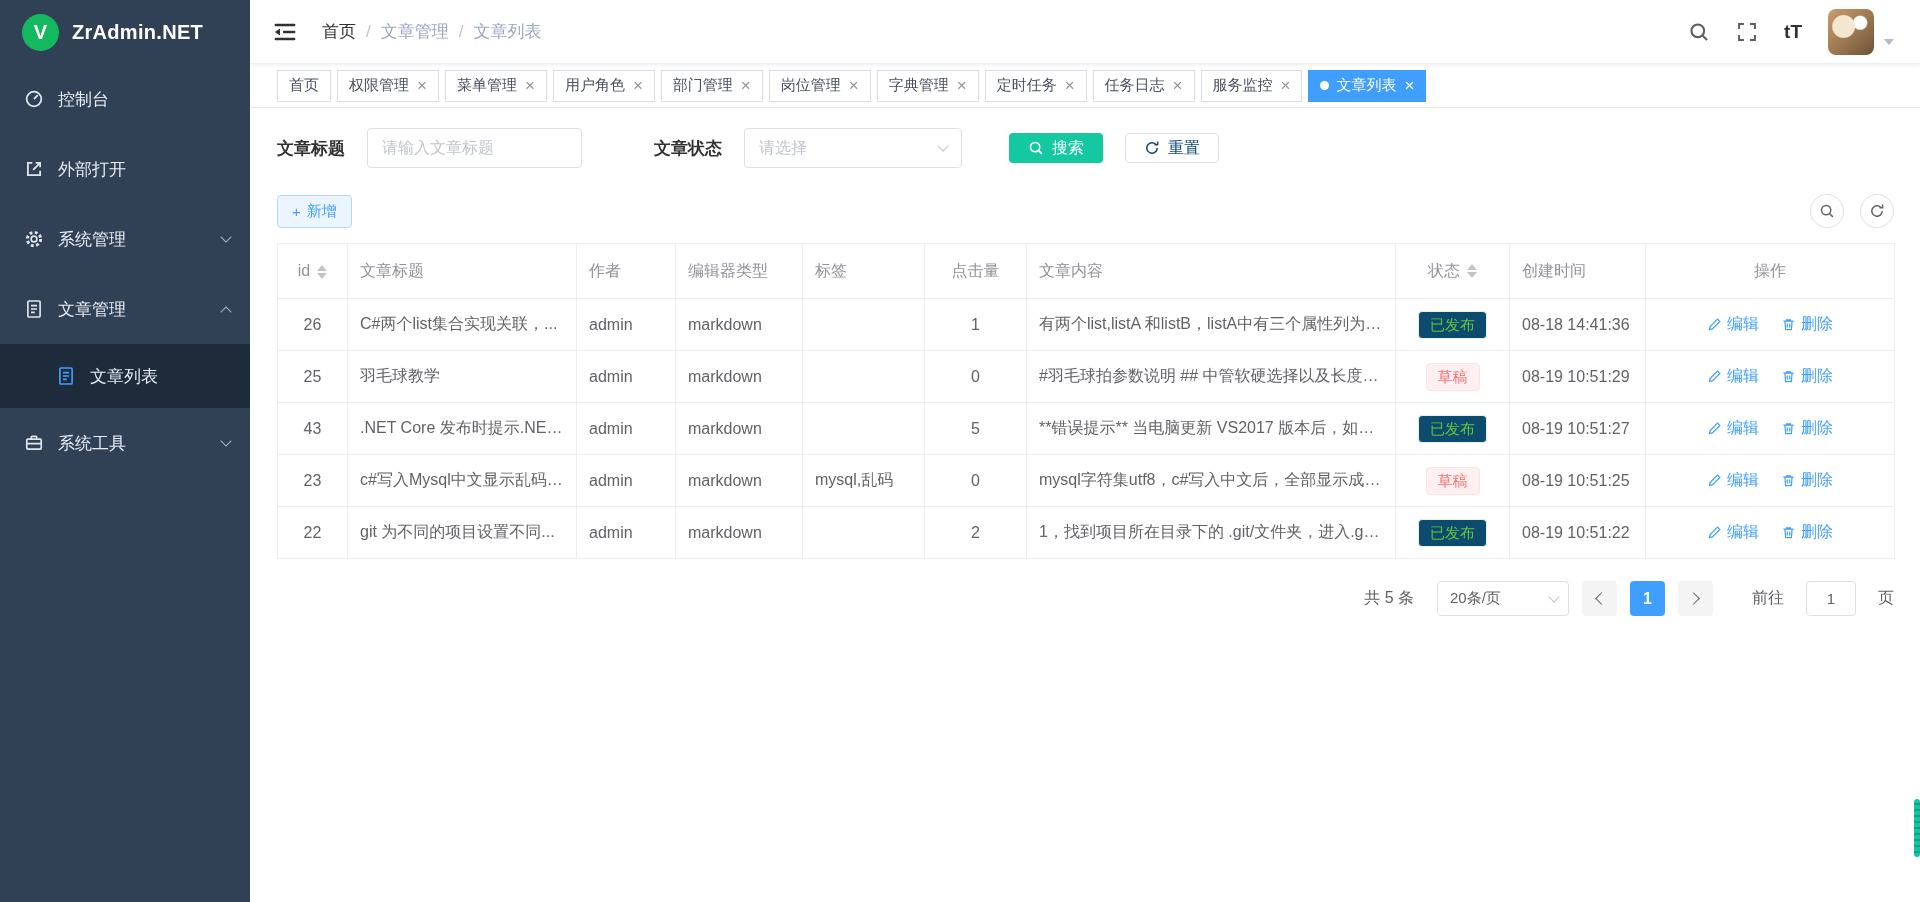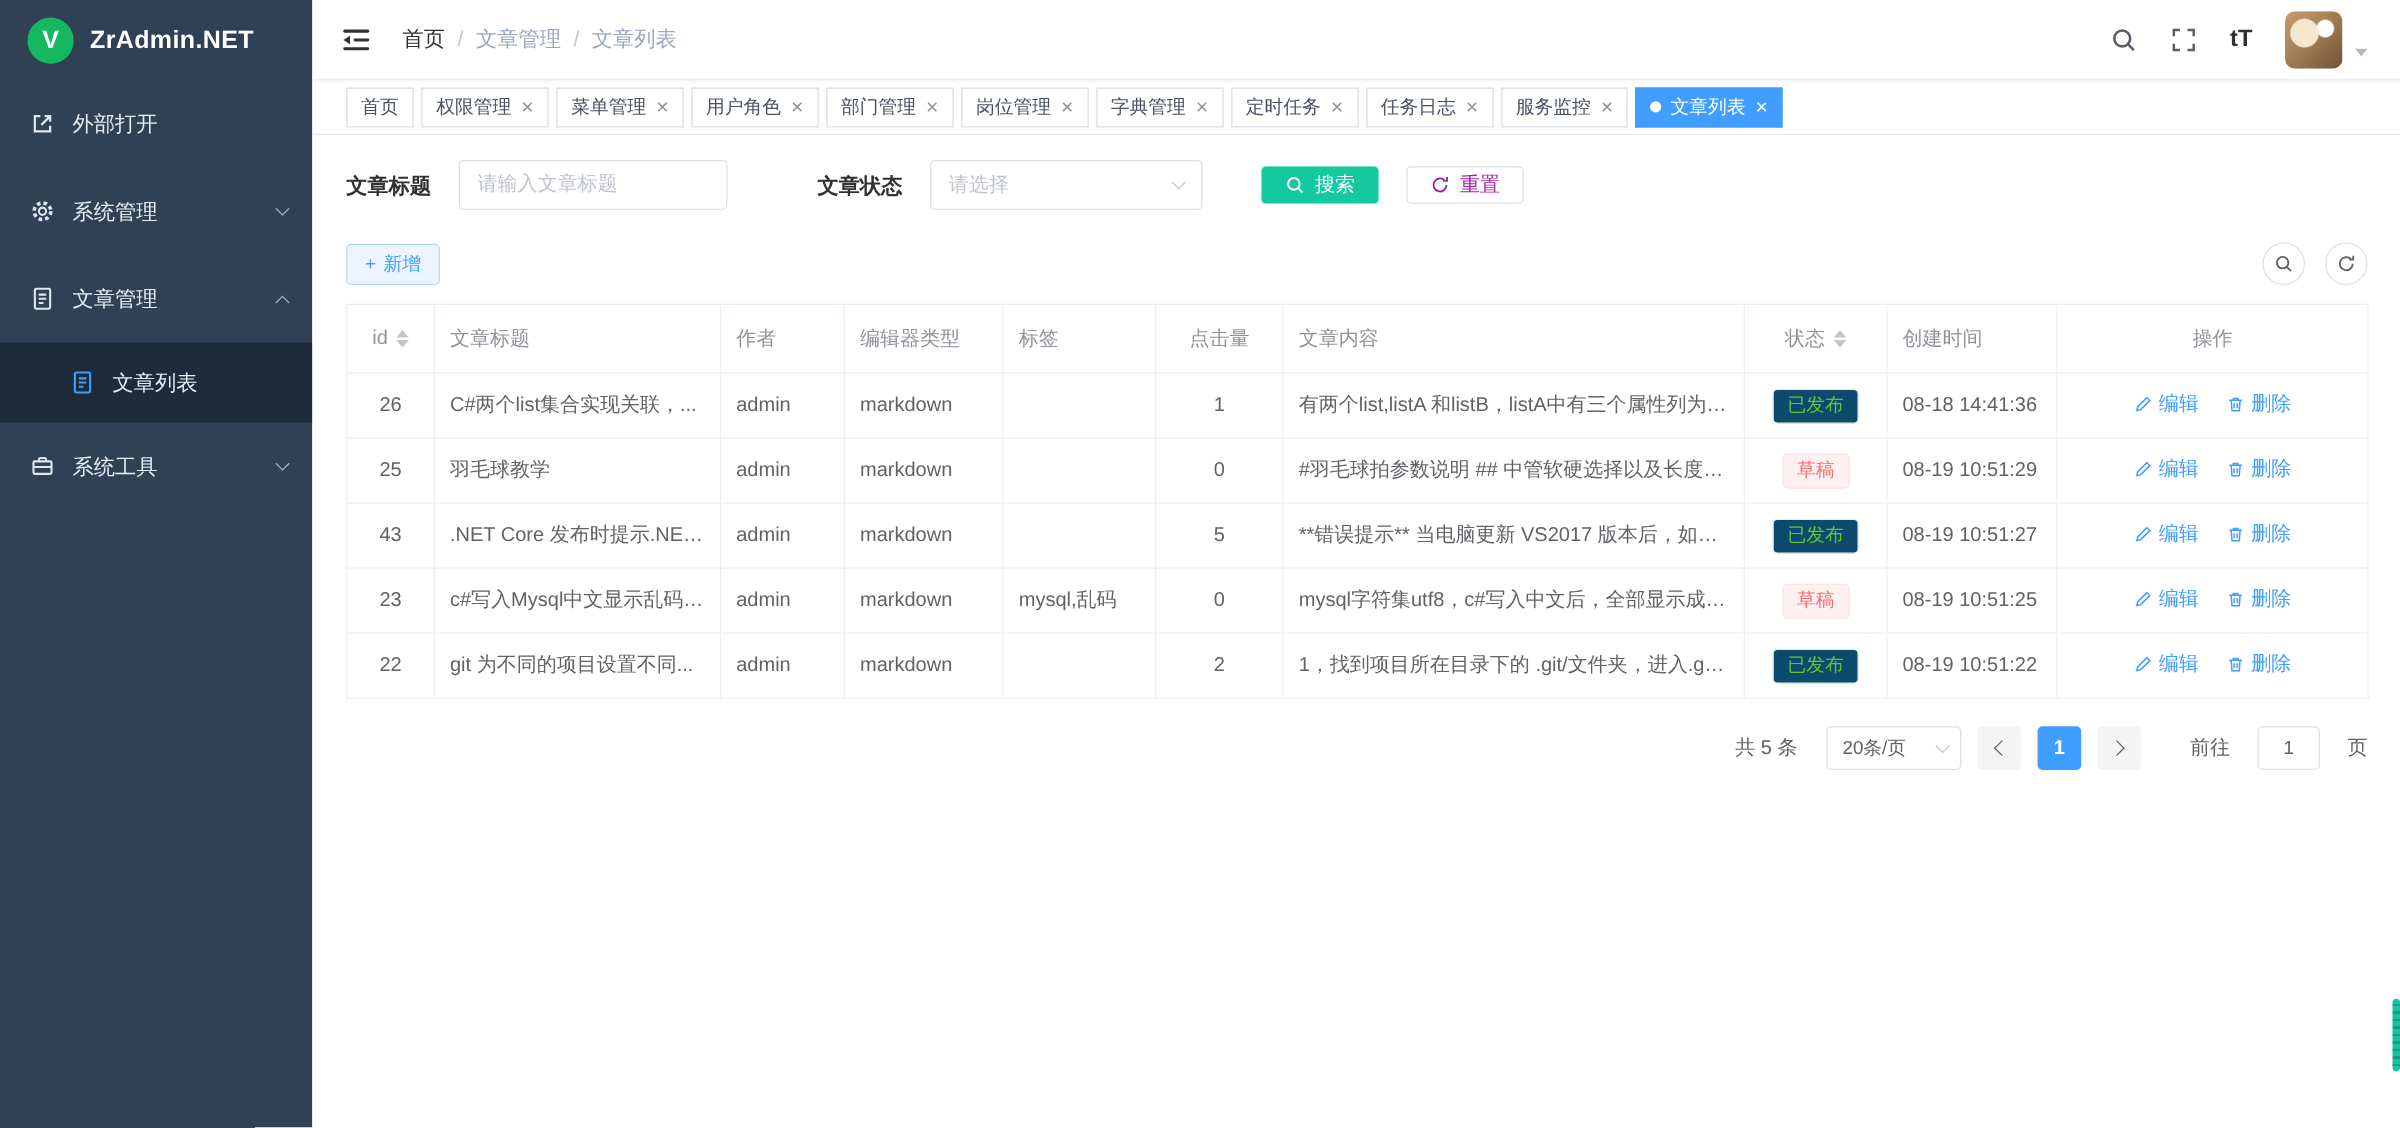--- a/index.html
+++ b/index.html
@@ -96,21 +96,21 @@
     display: flex; align-items: center; justify-content: space-between;
     padding: 0 14px; font-size: 16px; color: #c0c4cc; cursor: pointer;
   }
   .gap-group { margin-left: 72px; }
   .btn {
     height: 30px; border-radius: 4px; display: inline-flex; align-items: center; gap: 8px;
     font-size: 16px; padding: 0 18px; cursor: pointer; border: 1px solid transparent; font-family: inherit;
   }
   .btn svg { width: 16px; height: 16px; display: block; }
   .btn-search { background: #14c9a2; color: #fff; margin-left: 47px; }
-  .btn-reset { background: #fff; color: #a21caf; border-color: #dcdfe6; margin-left: 22px; }
+  .btn-reset { background: #fff; color: #0c4a6e; border-color: #dcdfe6; margin-left: 22px; }
 
   .toolbar { margin-top: 26px; display: flex; align-items: center; justify-content: space-between; }
   .btn-add {
     height: 33px; padding: 0 14px; font-size: 15px; gap: 6px;
     background: #ecf5ff; color: #409eff; border-color: #b3d8ff;
   }
   .toolbar-right { display: flex; align-items: center; gap: 16px; }
   .circle-btn {
     width: 34px; height: 34px; border-radius: 50%; border: 1px solid #dcdfe6;
     display: flex; align-items: center; justify-content: center; color: #606266; cursor: pointer; background: #fff;
@@ -141,21 +141,21 @@
     margin: 0 11px; cursor: pointer; text-decoration: none; white-space: nowrap;
   }
   .op-link svg { width: 15px; height: 15px; display: block; }
 
   
   .pagination {
     margin-top: 22px; display: flex; align-items: center; justify-content: flex-end;
     gap: 13px; font-size: 16px; color: #606266;
   }
   .page-size-select {
-    width: 108px; height: 35px; border: 1px solid #dcdfe6; border-radius: 4px;
+    width: 132px; height: 35px; border: 1px solid #dcdfe6; border-radius: 4px;
     display: flex; align-items: center; justify-content: space-between;
     padding: 0 10px 0 12px; font-size: 15px; color: #606266; cursor: pointer; margin-left: 10px;
   }
   .page-btn {
     width: 35px; height: 35px; border-radius: 4px; background: #f4f4f5;
     display: flex; align-items: center; justify-content: center; cursor: pointer;
   }
   .pg-arrow { width: 9px; height: 9px; border-right: 1.8px solid #606266; border-bottom: 1.8px solid #606266; }
   .pg-left { transform: rotate(135deg); margin-left: 4px; }
   .pg-right { transform: rotate(-45deg); margin-right: 4px; }
@@ -180,20 +180,29 @@
 
 <div class="app">
 
   <aside class="sidebar">
     <div class="logo">
       <span class="logo-circle">V</span>
       <span class="logo-text">ZrAdmin.NET</span>
     </div>
     <nav class="menu">
 
+      <div class="menu-item">
+        <span class="mi-icon">
+          <svg viewBox="0 0 18 18" fill="none" stroke="currentColor" stroke-width="1.6">
+              <circle cx="9" cy="9" r="6.6"></circle>
+              <path d="M9 9l3.4-3.4"></path>
+            </svg>
+        </span>
+        <span class="mi-label">控制台</span>
+      </div>
 
       <div class="menu-item">
         <span class="mi-icon">
           <svg viewBox="0 0 18 18" fill="none" stroke="currentColor" stroke-width="1.6">
               <path d="M7.5 3.5H3.5v11h11v-4"></path>
               <path d="M8.2 9.8L14.5 3.5"></path>
               <path d="M10.5 3.5h4v4"></path>
             </svg>
         </span>
         <span class="mi-label">外部打开</span>

